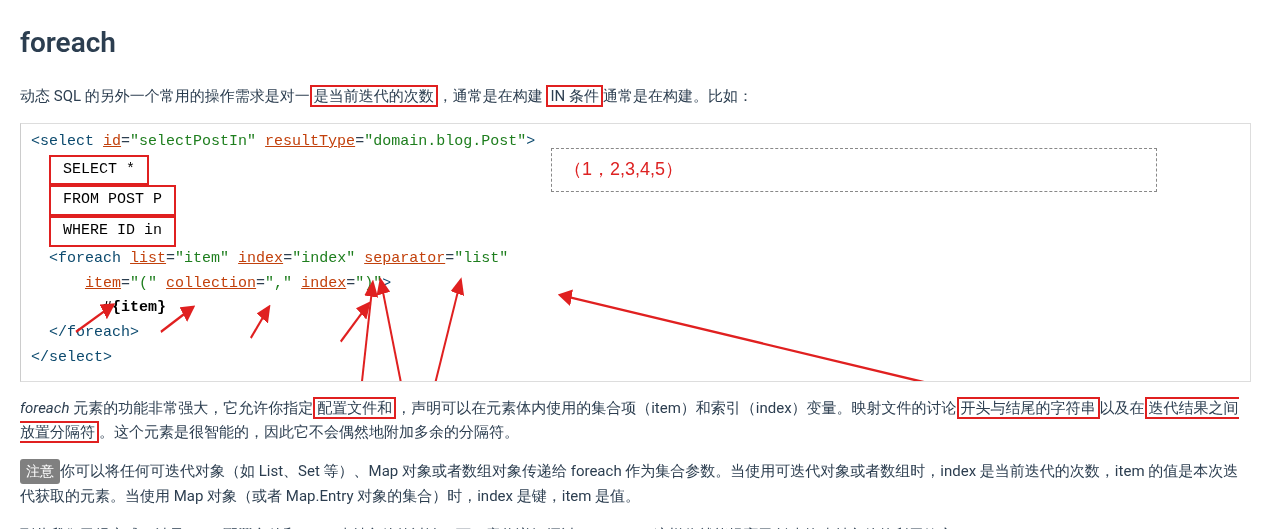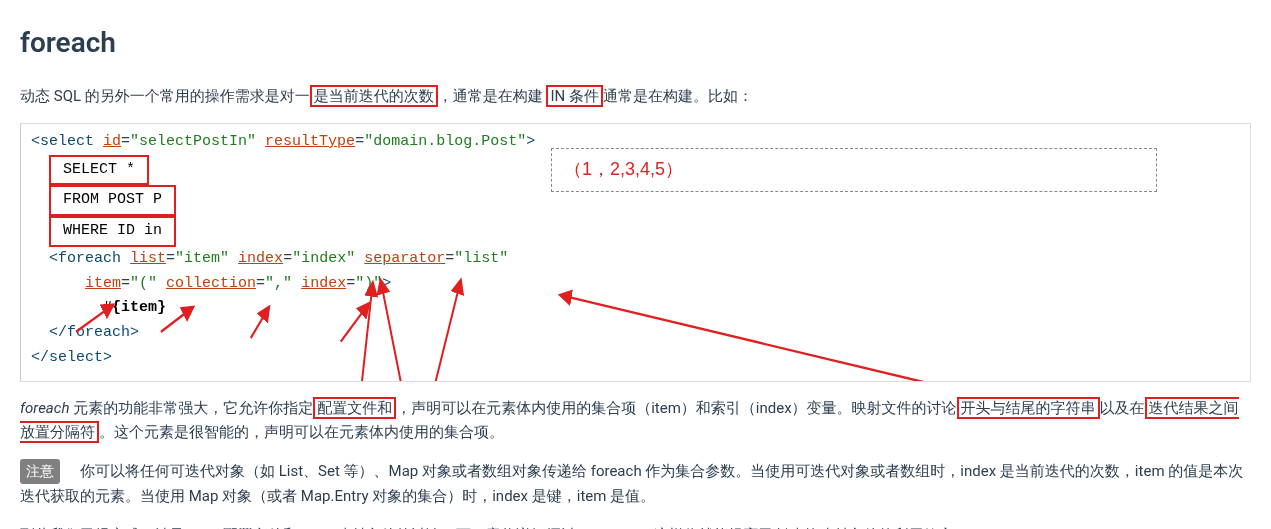--- a/index.html
+++ b/index.html
@@ -58,21 +58,21 @@
     text-align: left;
     font-size: 18px;
   }
   .badge-note {
     display: inline-block;
     background: #808080;
     color: #fff;
     border-radius: 3px;
     padding: 1px 6px;
     font-size: 14px;
-    margin-right: 20px;
+    margin-right: 0;
   }
   .em { font-style: italic; }
   
   .arrow-svg {
     position: absolute;
     left: 0; top: 0;
     width: 100%; height: 100%;
     pointer-events: none;
   }
   .text-redbox {
@@ -118,20 +118,20 @@
   <span class="red-box rb-inline rb-sql"><span class="tok-sql">FROM POST P</span></span>
   <span class="red-box rb-inline rb-sql"><span class="tok-sql">WHERE ID in</span></span>
   <span class="tok-tag">&lt;foreach</span> <span class="tok-attr">list</span>=<span class="tok-str">"item"</span> <span class="tok-attr">index</span>=<span class="tok-str">"index"</span> <span class="tok-attr">separator</span>=<span class="tok-str">"list"</span>
       <span class="tok-attr">item</span>=<span class="tok-str">"("</span> <span class="tok-attr">collection</span>=<span class="tok-str">","</span> <span class="tok-attr">index</span>=<span class="tok-str">")"</span><span class="tok-tag">&gt;</span>
         <span class="tok-var">#{item}</span>
   <span class="tok-tag">&lt;/foreach&gt;</span>
 <span class="tok-tag">&lt;/select&gt;</span></pre>
 </div>
 
 <p>
-  <span class="em">foreach</span><span> 元素的功能非常强大，它允许你指定</span><span class="text-redbox">配置文件和</span><span>，声明可以在元素体内使用的集合项（item）和索引（index）变量。映射文件的讨论</span><span class="text-redbox">开头与结尾的字符串</span><span>以及在</span><span class="text-redbox">迭代结果之间放置分隔符</span><span>。这个元素是很智能的，声明可以在元素体内使用的集合项。</span>
+  <span class="em">foreach</span><span> 元素的功能非常强大，它允许你指定</span><span class="text-redbox">配置文件和</span><span>，声明可以在元素体内使用的集合项（item）和索引（index）变量。映射文件的讨论</span><span class="text-redbox">开头与结尾的字符串</span><span>以及在</span><span class="text-redbox">迭代结果之间放置分隔符</span><span>。这个元素是很智能的，因此它不会偶然地附加多余的分隔符。</span>
 </p>
 
 <p>
   <span class="badge-note">注意</span><span>你可以将任何可迭代对象（如 List、Set 等）、Map 对象或者数组对象传递给 foreach 作为集合参数。当使用可迭代对象或者数组时，index 是当前迭代的次数，item 的值是本次迭代获取的元素。当使用 Map 对象（或者 Map.Entry 对象的集合）时，index 是键，item 是值。</span>
 </p>
 
 <p>到此我们已经完成了涉及 XML 配置文件和 XML 映射文件的讨论。下一章将详细探讨 Java API，这样你就能提高已创建的映射文件的利用效率。</p>
 
 </body></html>

